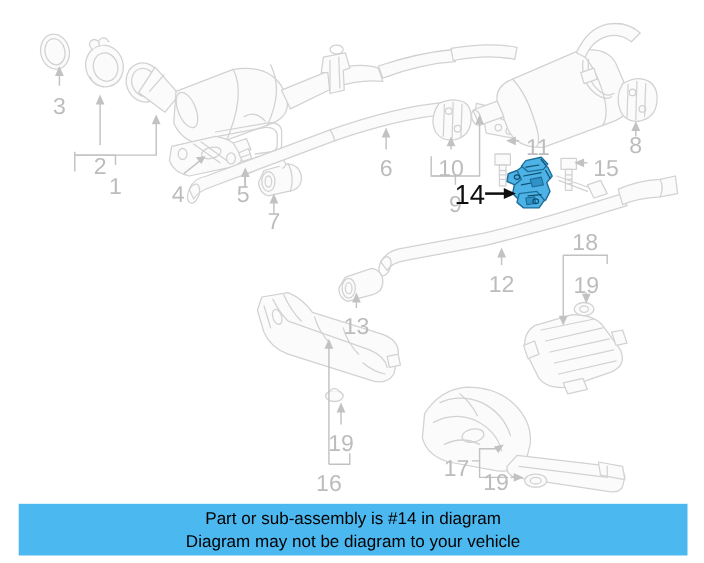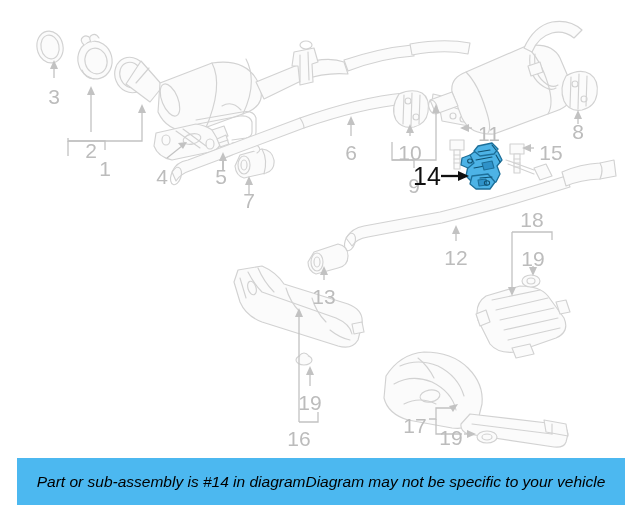--- a/index.html
+++ b/index.html
@@ -28,25 +28,24 @@
     display: block;
   }
   .banner {
     position: absolute;
     left: 17px;
     top: 458px;
     width: 608px;
     height: 47px;
     background: #4cb8f0;
     display: flex;
-    flex-direction: row;
+    flex-direction: column;
     align-items: center;
     justify-content: center;
     box-sizing: border-box;
-    font-style: italic;
   }
   .banner-line {
     color: #000000;
     font-family: "Liberation Sans", sans-serif;
     font-size: 15.5px;
     line-height: 21px;
     white-space: nowrap;
     letter-spacing: 0px;
   }
   
@@ -489,16 +488,16 @@
     <g>
       <path class="hl-leader" d="M441 176 L460 176"></path>
       <path class="hl-leader-head" d="M469 176 l-11 -5 l0 10 Z"></path>
     </g>
     <text class="hl-num" x="427" y="185">14</text>
 
   </svg>
 
   <div class="banner">
     <div class="banner-line">Part or sub-assembly is #14 in diagram</div>
-    <div class="banner-line">Diagram may not be specific to your vehicle</div>
+    <div class="banner-line">Diagram may not be diagram to your vehicle</div>
   </div>
 
 </div>
 
 </body></html>

